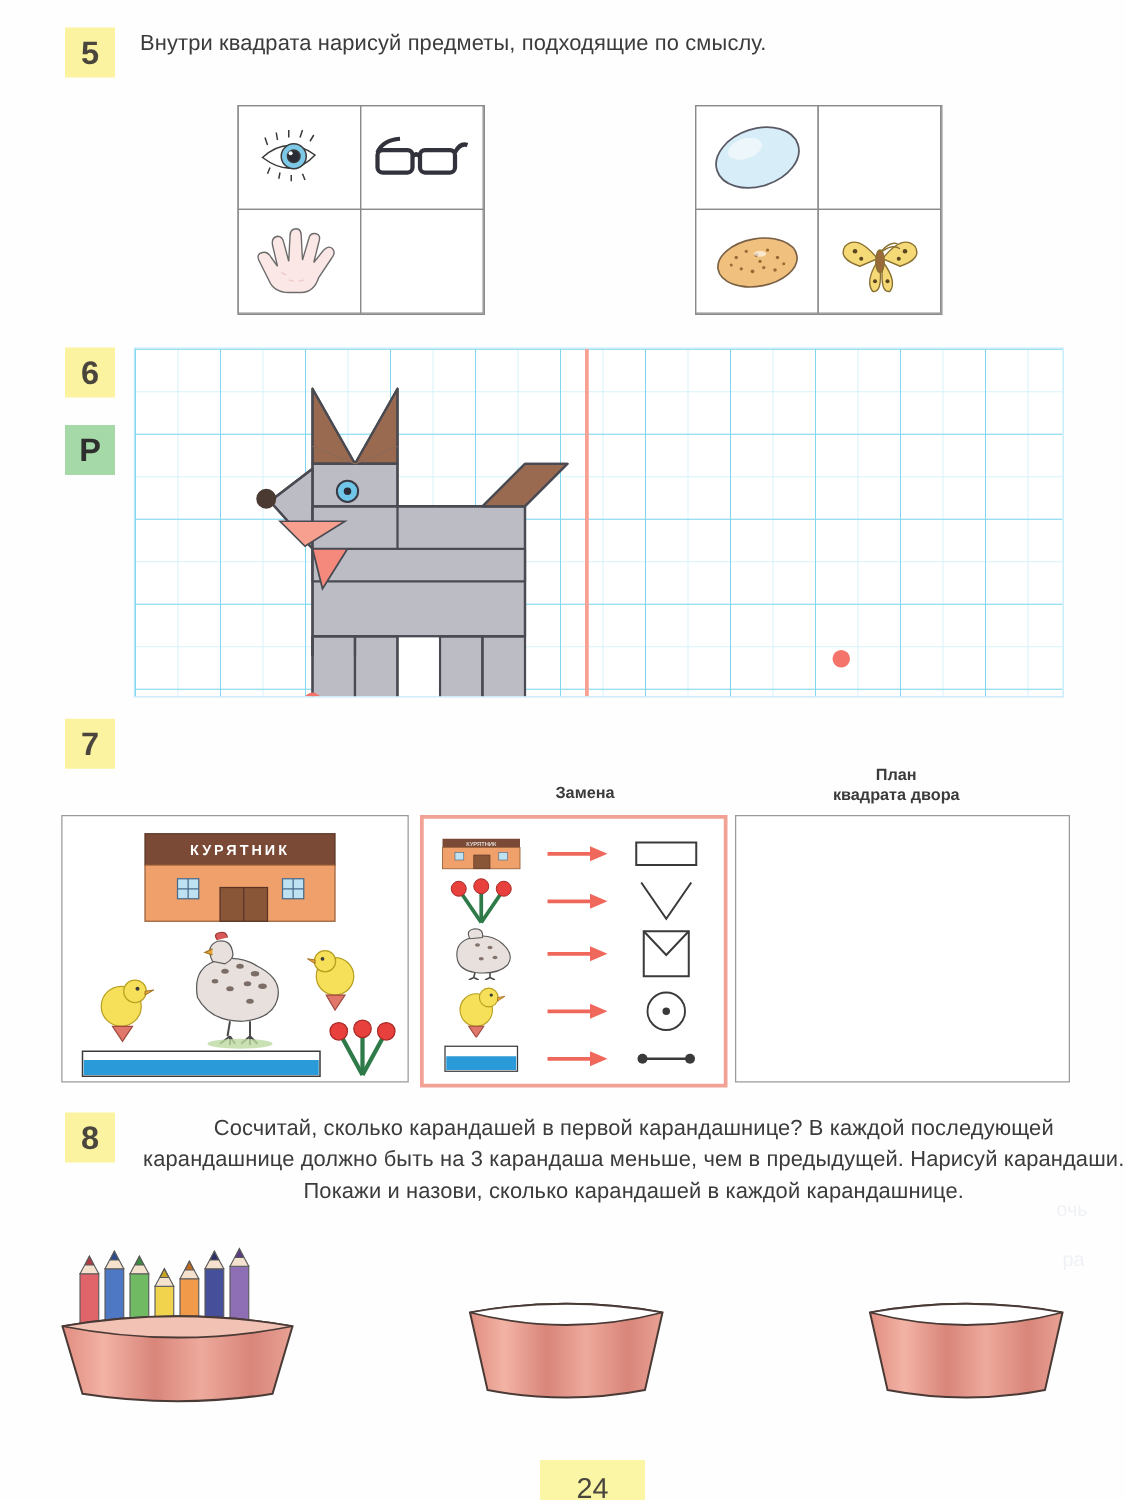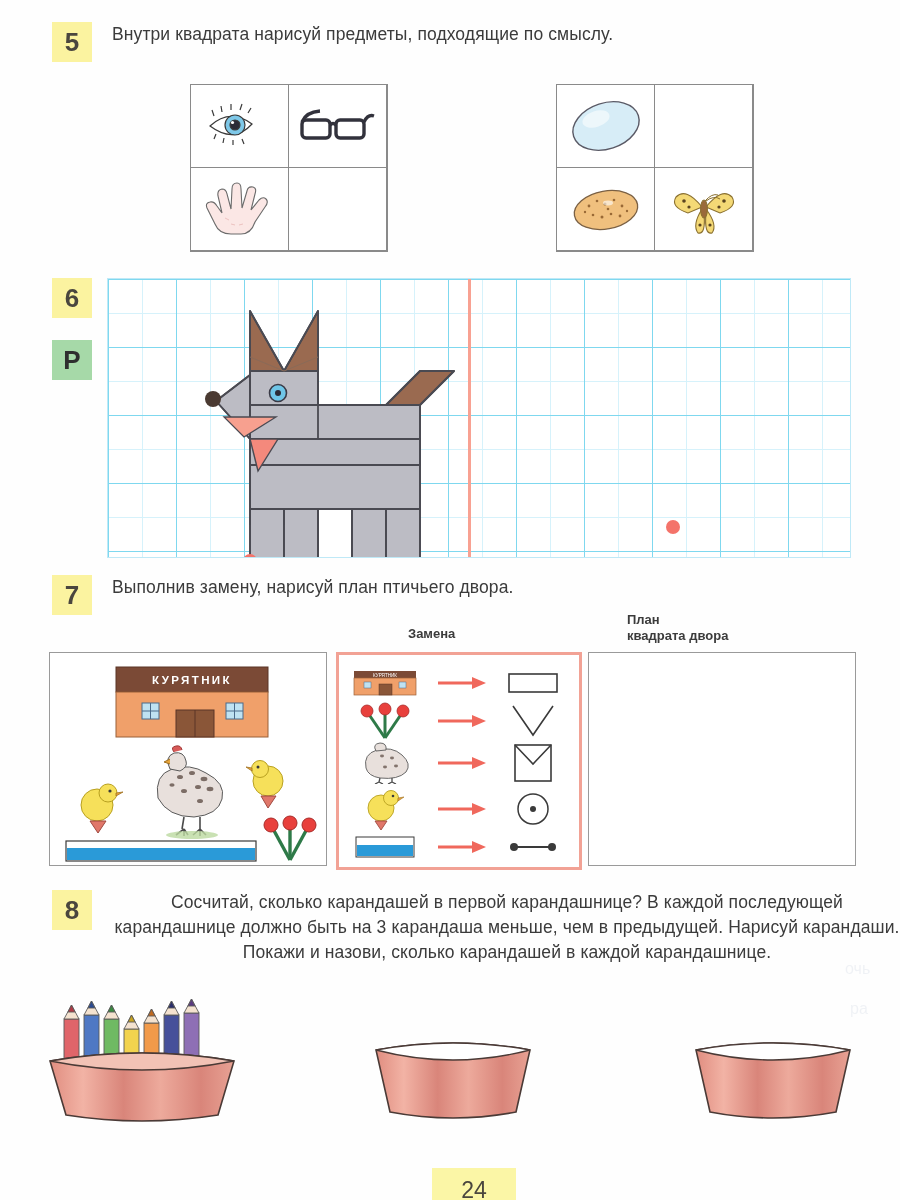--- a/index.html
+++ b/index.html
@@ -49,21 +49,21 @@
       linear-gradient(to bottom,#7fd8ef 1px,transparent 1px),
       linear-gradient(to right,#d6f2fb 1px,transparent 1px),
       linear-gradient(to bottom,#d6f2fb 1px,transparent 1px);
     background-size:68px 68px,68px 68px,34px 34px,34px 34px;
     background-position:0 0,0 0,0 0,0 0;
   }
   #marginline{position:absolute;left:360px;top:0;width:3px;height:100%;background:#f8a192;}
 
   
   #task7{position:absolute;left:52px;top:575px;}
-  .lbl{position:absolute;font-size:13px;font-weight:bold;color:#3b3b3b;text-align:left;}
+  .lbl{position:absolute;font-size:13px;font-weight:bold;color:#3b3b3b;text-align:center;}
   #lbl-zamena{left:408px;top:626px;width:120px;}
   #lbl-plan{left:627px;top:612px;width:180px;line-height:16px;}
   #yardpic{position:absolute;left:49px;top:652px;width:276px;height:212px;
      border:1px solid #9a9a9a;background:#fff;overflow:hidden;}
   #legendbox{position:absolute;left:336px;top:652px;width:240px;height:212px;
      border:3px solid #f2a295;background:#fff;overflow:hidden;}
   #planbox{position:absolute;left:588px;top:652px;width:266px;height:212px;
      border:1px solid #9a9a9a;background:#fff;}
 
   .legend-row{position:absolute;left:0;width:100%;height:40px;display:flex;align-items:center;}
@@ -268,21 +268,20 @@
       </g>
 
       <circle cx="142" cy="282" r="7" fill="#f4736a"></circle>
 
       <circle cx="565" cy="248" r="7" fill="#f4736a"></circle>
     </svg>
   </div>
 
   <div id="task7" class="task-head">
     <div class="badge">7</div>
-    <div class="task-text">Выполнив замену, нарисуй план птичьего двора.</div>
   </div>
 
   <div id="lbl-zamena" class="lbl">Замена</div>
   <div id="lbl-plan" class="lbl">
     <div>План</div>
     <div>квадрата двора</div>
   </div>
 
   <div id="yardpic">
     <svg width="276" height="212" viewBox="0 0 276 212">

